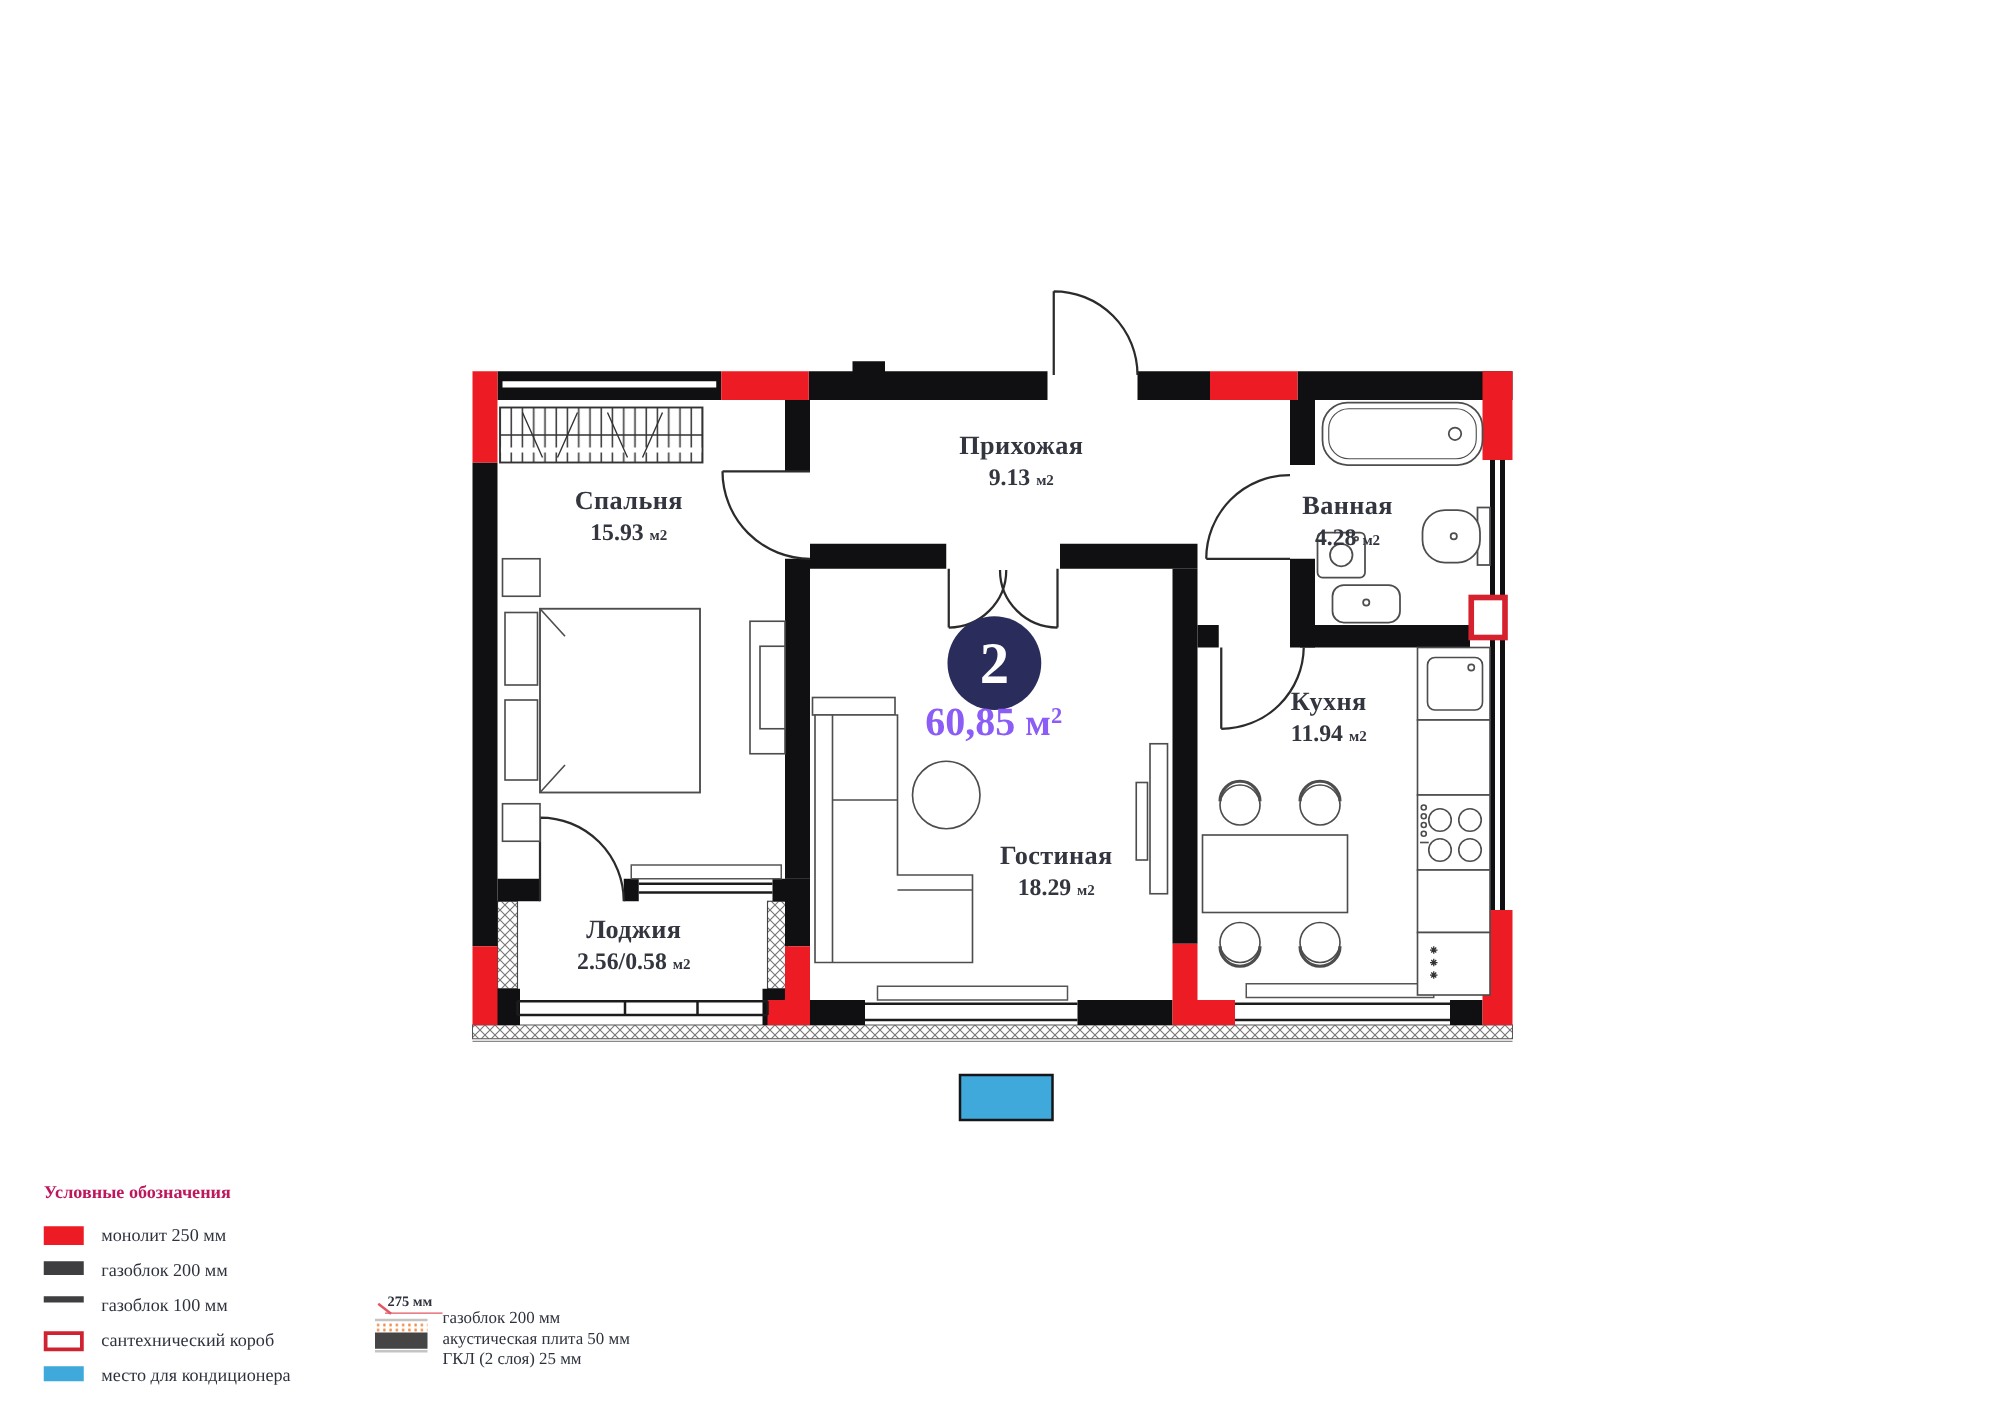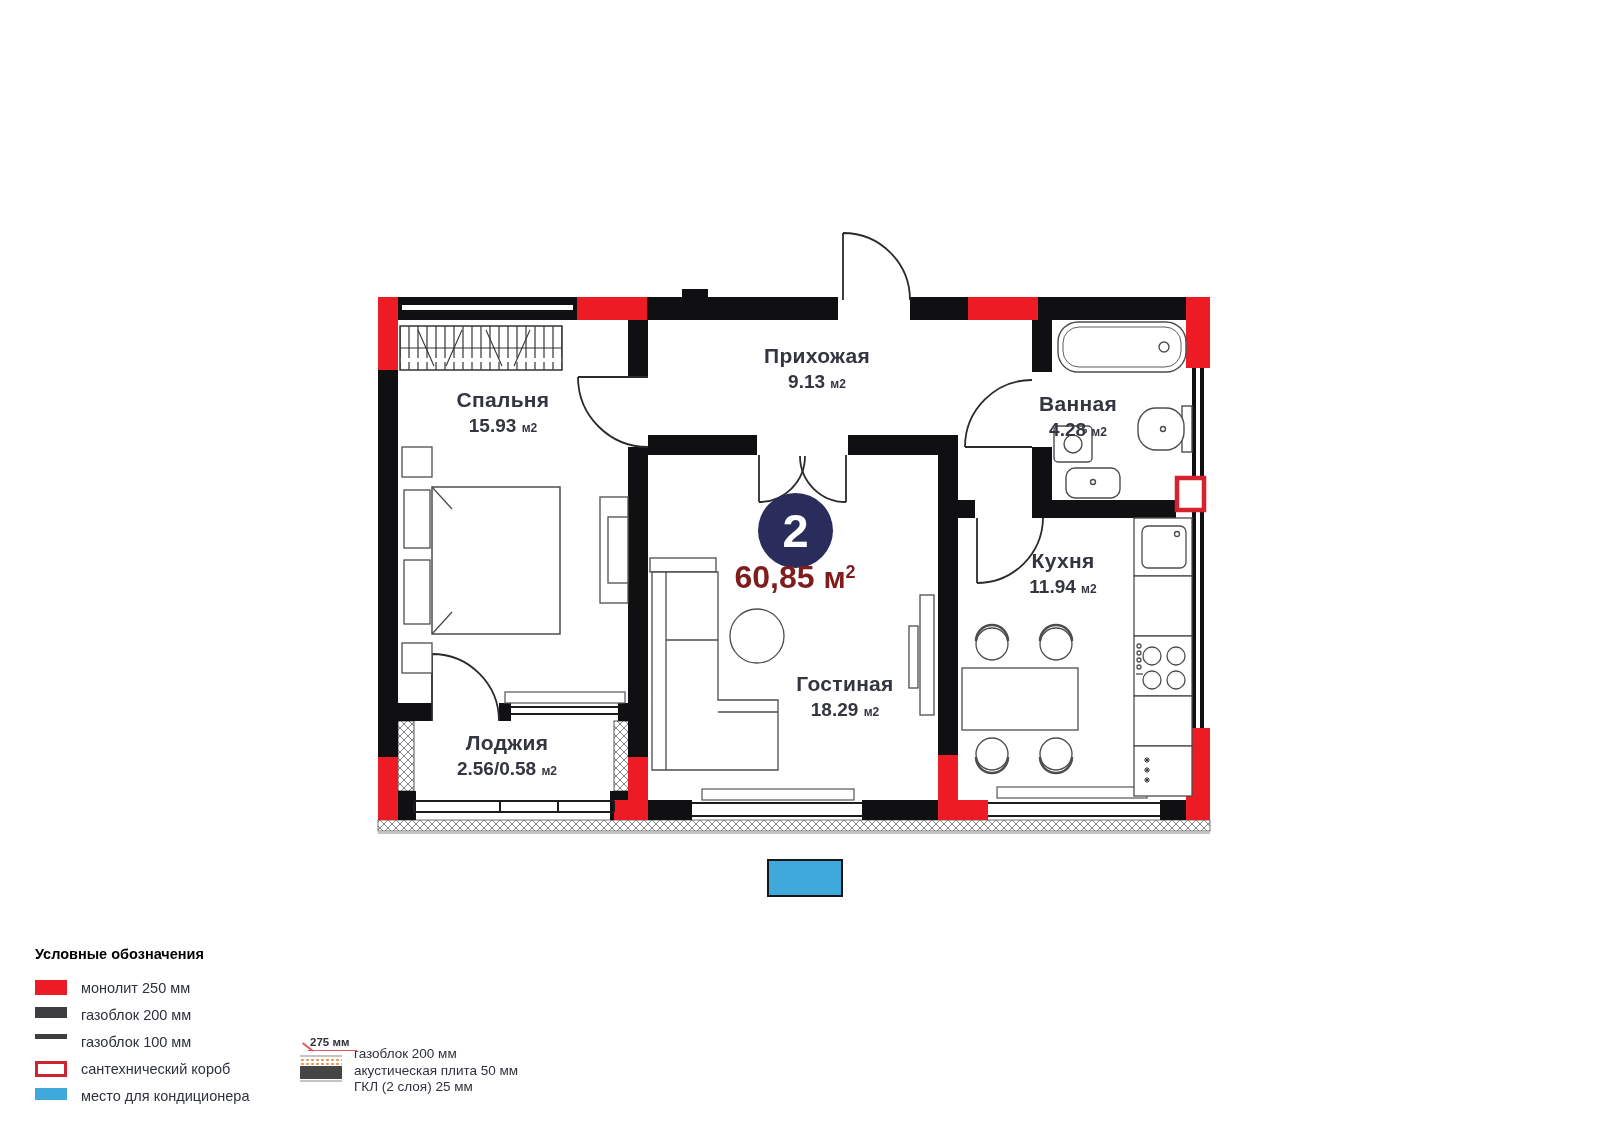--- a/index.html
+++ b/index.html
@@ -1,32 +1,32 @@
 <!DOCTYPE html>
 <html><head>
 <meta charset="utf-8">
 <style>
   html,body{margin:0;padding:0;background:#fff;}
   #canvas{position:relative;width:1484px;height:1131px;background:#fff;overflow:hidden;
-          font-family:Liberation Sans, sans-serif;}
+          font-family:Liberation Serif, serif;}
   #plan-svg{position:absolute;left:0;top:0;}
   .lbl{position:absolute;transform:translateX(-50%);text-align:center;color:#34363f;white-space:nowrap;}
   .rname{font-size:21px;font-weight:600;letter-spacing:.3px;}
   .rarea{font-size:19px;font-weight:600;margin-top:3px;}
   .ru{font-size:12px;font-weight:600;}
   .badge{position:absolute;left:758px;top:493px;width:75px;height:75px;border-radius:50%;
          background:#2a2d5b;color:#fff;font-size:47px;font-weight:700;
          display:flex;align-items:center;justify-content:center;}
   .total{position:absolute;left:795px;top:559px;transform:translateX(-50%);
-         font-size:32px;font-weight:700;color:#7f1d1d;white-space:nowrap;}
+         font-size:32px;font-weight:700;color:#8b5cf6;white-space:nowrap;}
   .total .tu{font-size:30px;}
   .total sup{font-size:18px;vertical-align:10px;}
   
   #legend{position:absolute;left:35px;top:946px;}
-  .lg-title{font-size:14.5px;font-weight:700;color:#000000;margin-bottom:18px;}
+  .lg-title{font-size:14.5px;font-weight:700;color:#be185d;margin-bottom:18px;}
   .lg-row{display:flex;align-items:flex-start;margin-bottom:11px;color:#2e323c;font-size:14.5px;}
   .sw{width:32px;margin-right:14px;flex:0 0 auto;}
   .sw0{height:15px;background:#ed1c24;}
   .sw1{height:11px;background:#3e3e40;}
   .sw2{height:5px;background:#3e3e40;}
   .sw3{height:16px;border:3.5px solid #cf2331;background:#fff;box-sizing:border-box;}
   .sw4{height:12px;background:#3fa9dc;}
   
   .wsec{position:absolute;width:330px;}
   .wdim{font-size:11.5px;font-weight:700;color:#2e323c;display:inline-block;position:relative;

